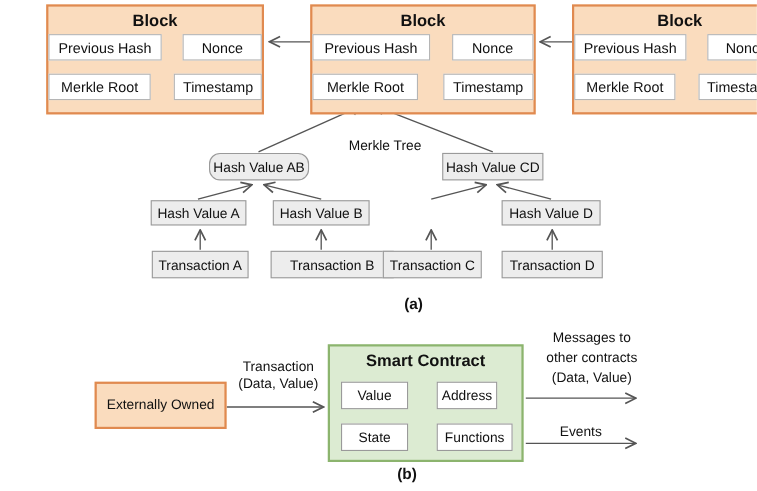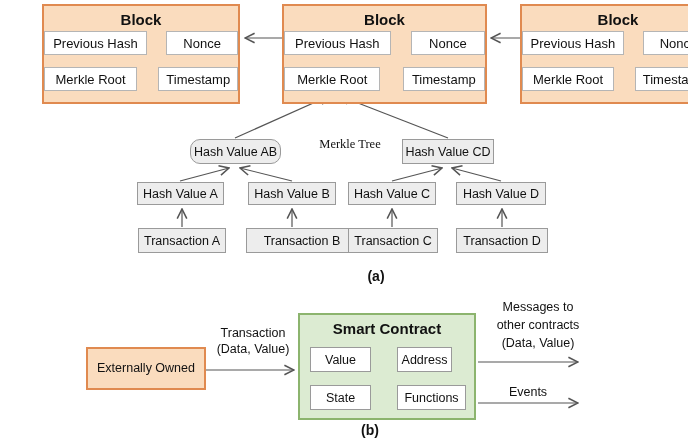--- a/index.html
+++ b/index.html
@@ -117,28 +117,27 @@
     <div class="brow r1">
       <div class="wbox w1">Previous Hash</div>
       <div class="wbox w2">Nonce</div>
     </div>
     <div class="brow r2">
       <div class="wbox w3">Merkle Root</div>
       <div class="wbox w4">Timestamp</div>
     </div>
   </div>
 
-  <div class="flabel" style="left:260px;top:136px;width:104px;font-family:Liberation Serif, serif;">Merkle Tree</div>
+  <div class="flabel" style="left:260px;top:124px;width:104px;">Merkle Tree</div>
 
   <div class="gbox" style="left:152px;top:139px;width:91px;height:25px;border-radius:10px;">Hash Value AB</div>
   <div class="gbox" style="left:364px;top:139px;width:92px;height:25px;">Hash Value CD</div>
 
   <div class="gbox" style="left:99px;top:182px;width:87px;height:23px;">Hash Value A</div>
   <div class="gbox" style="left:210px;top:182px;width:88px;height:23px;">Hash Value B</div>
-  <div class="gbox" style="left:310px;top:182px;width:88px;height:23px;">Hash Value C</div>
   <div class="gbox" style="left:418px;top:182px;width:90px;height:23px;">Hash Value D</div>
 
   <div class="gbox" style="left:100px;top:228px;width:88px;height:25px;">Transaction A</div>
   <div class="gbox" style="left:208px;top:228px;width:112px;height:25px;text-align:right;">Transaction B</div>
   <div class="gbox" style="left:310px;top:228px;width:90px;height:25px;">Transaction C</div>
   <div class="gbox" style="left:418px;top:228px;width:92px;height:25px;">Transaction D</div>
 
   <div class="caption" style="left:318px;top:268px;">(a)</div>
 
   <div class="eoa">

